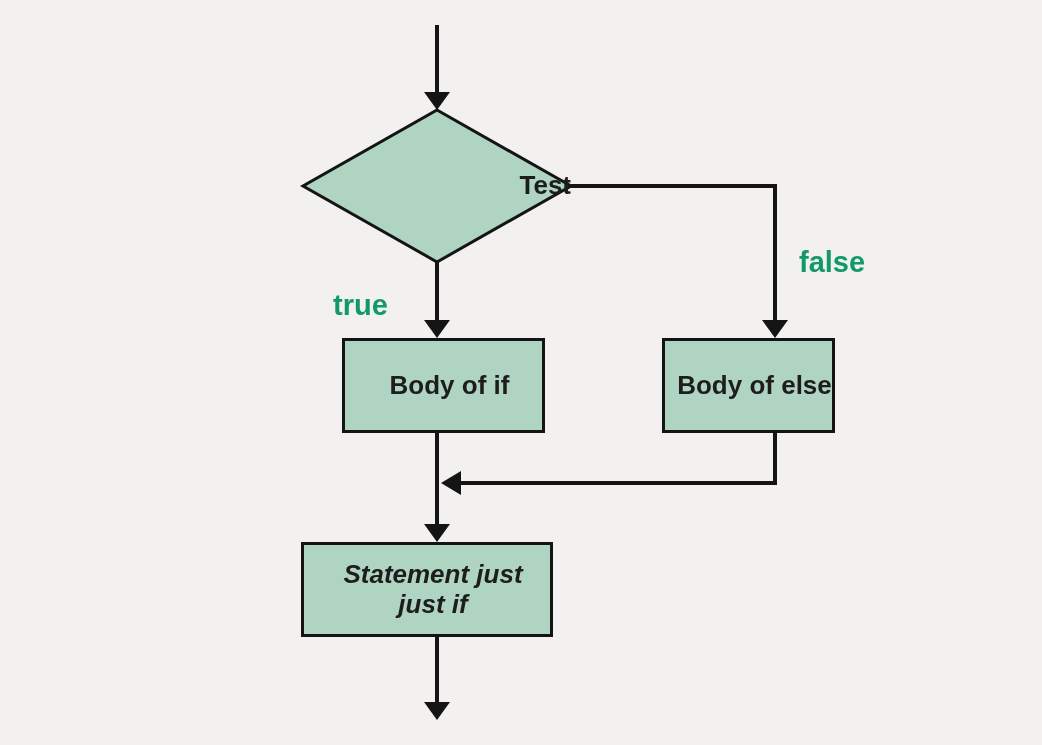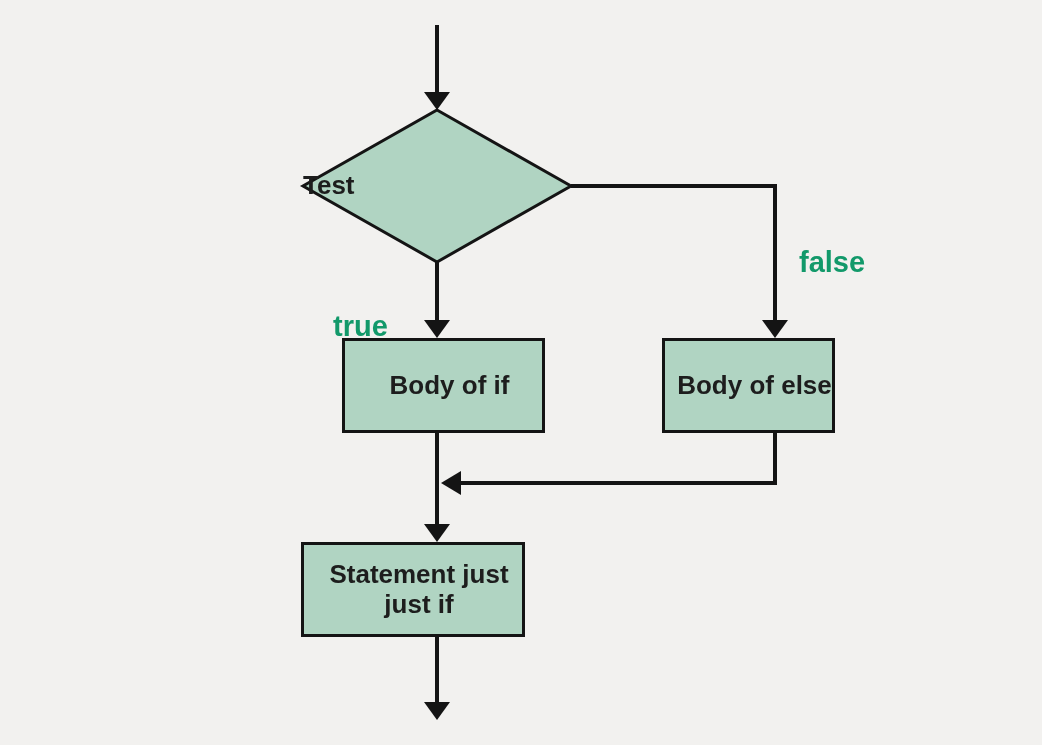--- a/index.html
+++ b/index.html
@@ -50,45 +50,45 @@
     justify-content:center;
     text-align:center;
     color:var(--node-text);
     font-size:26px;
     font-weight:700;
     line-height:1.12;
     padding-left:12px;
   }
   .node-box-if{ left:342px; top:338px; width:203px; height:95px; }
   .node-box-else{ left:662px; top:338px; width:173px; height:95px; }
-  .node-box-statement{ left:301px; top:542px; width:224px; height:95px; }
+  .node-box-statement{ left:301px; top:542px; width:252px; height:95px;font-style:italic; }
   .diamond-label{
     position:absolute;
     left:303px; top:110px;
     width:268px; height:152px;
     display:flex;
     flex-direction:column;
-    align-items:flex-start;
+    align-items:flex-end;
     justify-content:center;
     text-align:center;
     color:var(--node-text);
     font-size:26px;
     font-weight:700;
     line-height:1.12;
     pointer-events:none;
   }
   .branch-label{
     position:absolute;
     font-size:29px;
     font-weight:700;
     color:var(--branch-label);
     line-height:1;
     margin-top:28px;
   }
-  .branch-label-true{ left:333px; top:284px;text-align:center; }
+  .branch-label-true{ left:333px; top:263px;text-align:center; }
   .branch-label-false{ left:799px; top:220px; }
 </style>
 </head>
 <body>
 
 <div class="canvas">
 
   <svg class="connector-layer" viewBox="0 0 1042 745" aria-hidden="true">
 
     <line class="flow-line" x1="437" y1="25" x2="437" y2="95"></line>

